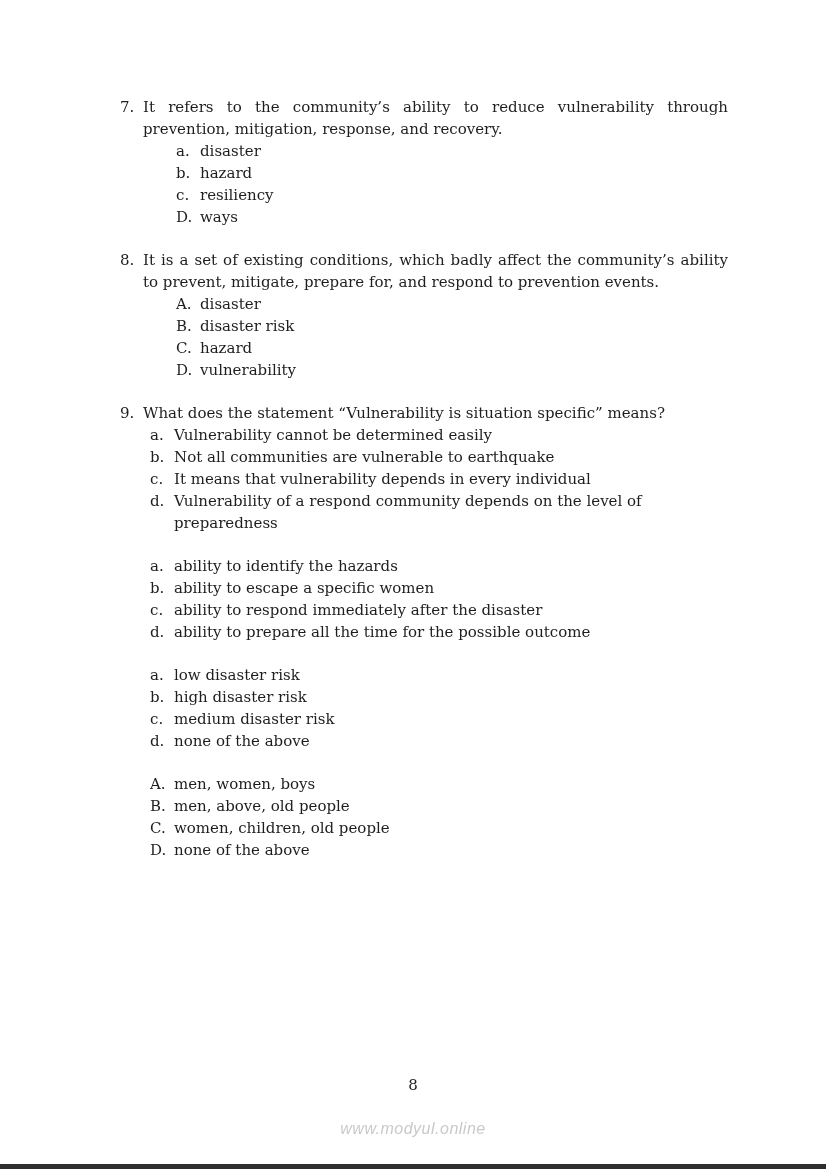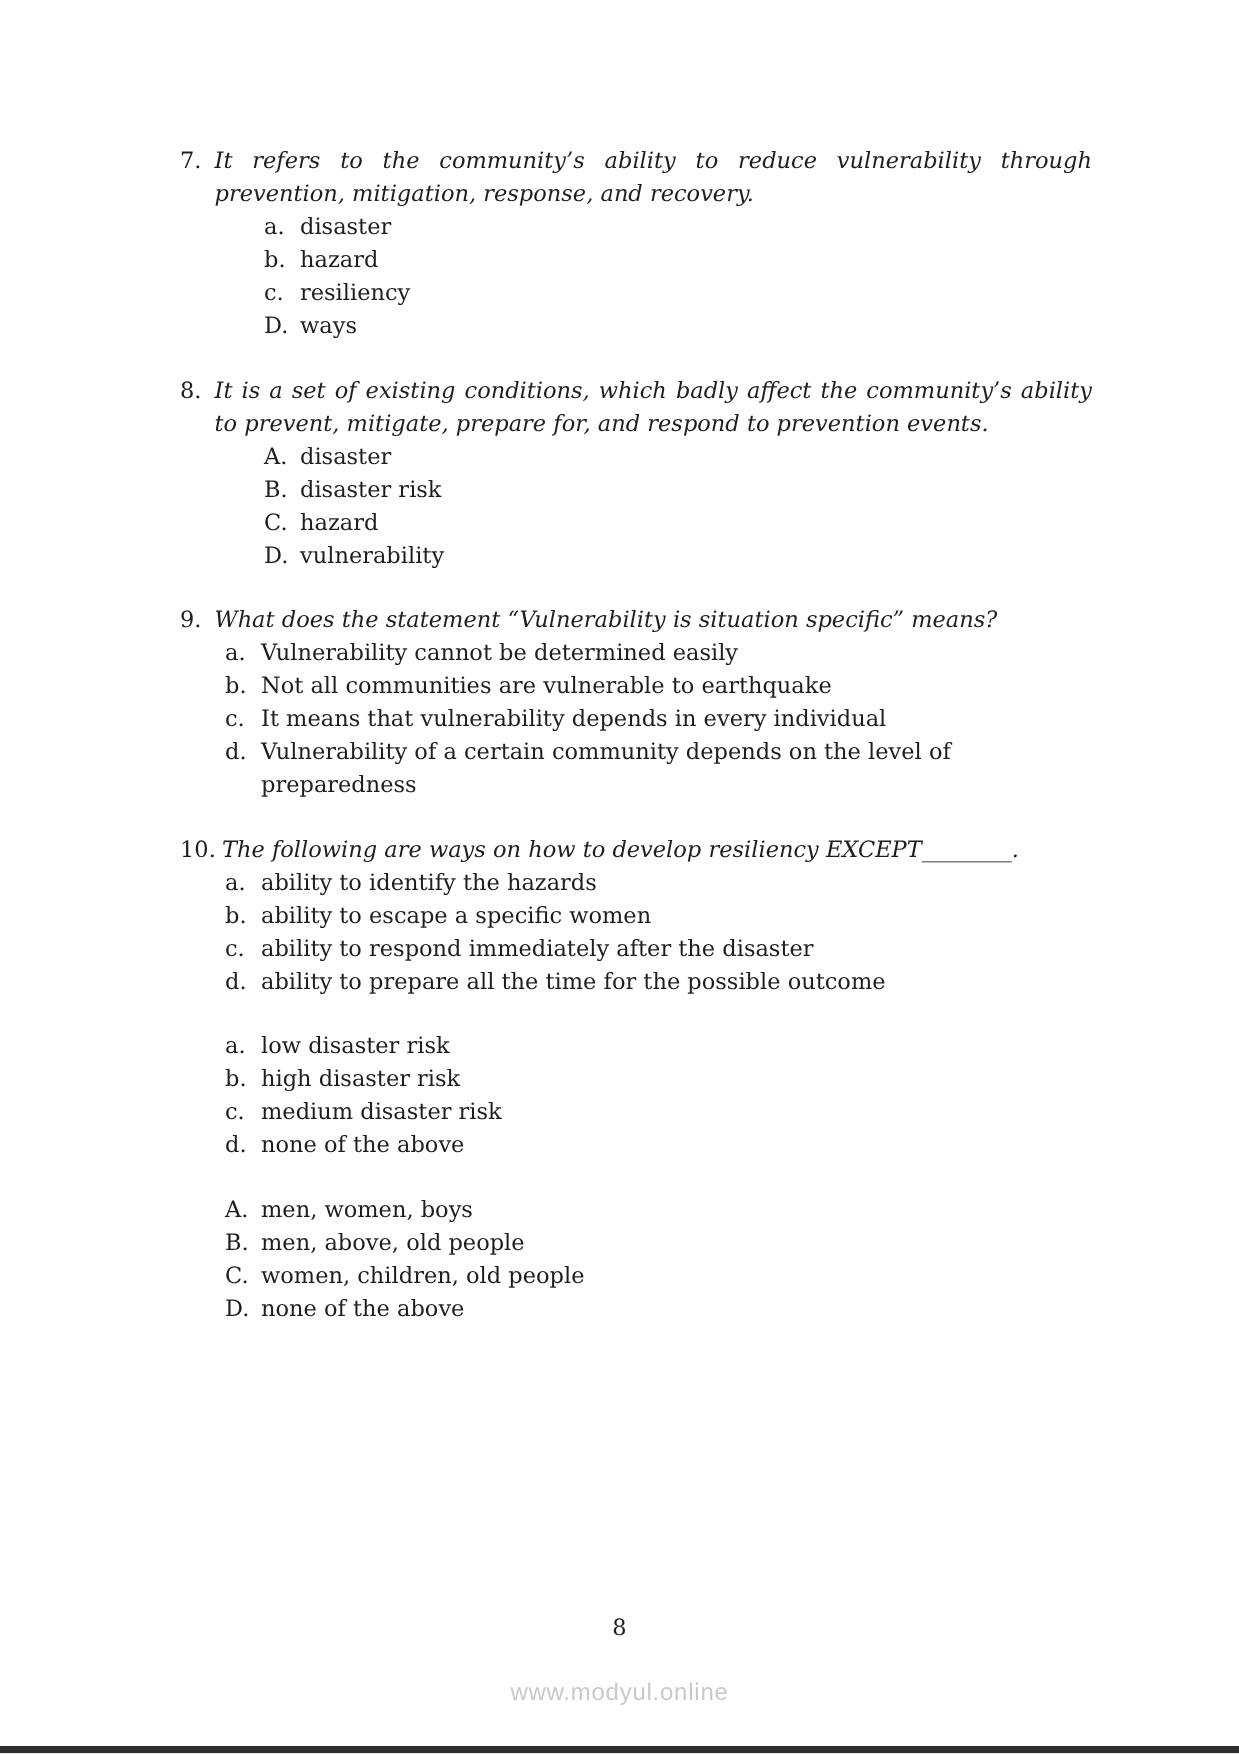--- a/index.html
+++ b/index.html
@@ -17,21 +17,21 @@
   .content {
     position: absolute;
     top: 96px;
     left: 120px;
     width: 608px;
   }
   .question { margin-bottom: 21px; }
   .q-head { display: flex; }
   .q-num { flex: 0 0 23px; }
   .q-num.num2 { flex: 0 0 28px; }
-  .q-text { flex: 1; font-style: italic; }
+  .q-text { flex: 1; }
   .q-text.justify { text-align: justify; }
   .options { margin: 0; }
   .options.deep { padding-left: 56px; }
   .options.shallow { padding-left: 30px; }
   .opt { display: flex; }
   .opt-letter { flex: 0 0 24px; }
   .opt-text { flex: 1; }
   .page-number {
     position: absolute;
     top: 1074px;
@@ -42,20 +42,21 @@
   .watermark {
     position: absolute;
     top: 1118px;
     left: 0;
     width: 100%;
     text-align: center;
     color: #c9c9c9;
     font-family: "Liberation Sans", sans-serif;
     font-size: 16px;
     letter-spacing: 0.5px;
+    font-style: italic;
   }
   .bottom-bar {
     position: absolute;
     bottom: 0;
     left: 0;
     width: 100%;
     height: 5px;
     background: #2e2e2e;
   }
 </style>
@@ -128,30 +129,26 @@
         <div class="opt">
           <span class="opt-letter">b.</span>
           <span class="opt-text">Not all communities are vulnerable to earthquake</span>
         </div>
         <div class="opt">
           <span class="opt-letter">c.</span>
           <span class="opt-text">It means that vulnerability depends in every individual</span>
         </div>
         <div class="opt">
           <span class="opt-letter">d.</span>
-          <span class="opt-text">Vulnerability of a certain community depends on the level of preparedness</span>
-        </div>
-      </div>
-    </div>
-
-    <div class="question">
-      <div class="q-head">
-        <span class="q-num num2">10.</span>
-        <span class="q-text">The following are ways on how to develop resiliency EXCEPT________.</span>
-      </div>
+          <span class="opt-text">Vulnerability of a respond community depends on the level of preparedness</span>
+        </div>
+      </div>
+    </div>
+
+    <div class="question">
       <div class="options shallow">
         <div class="opt">
           <span class="opt-letter">a.</span>
           <span class="opt-text">ability to identify the hazards</span>
         </div>
         <div class="opt">
           <span class="opt-letter">b.</span>
           <span class="opt-text">ability to escape a specific women</span>
         </div>
         <div class="opt">

